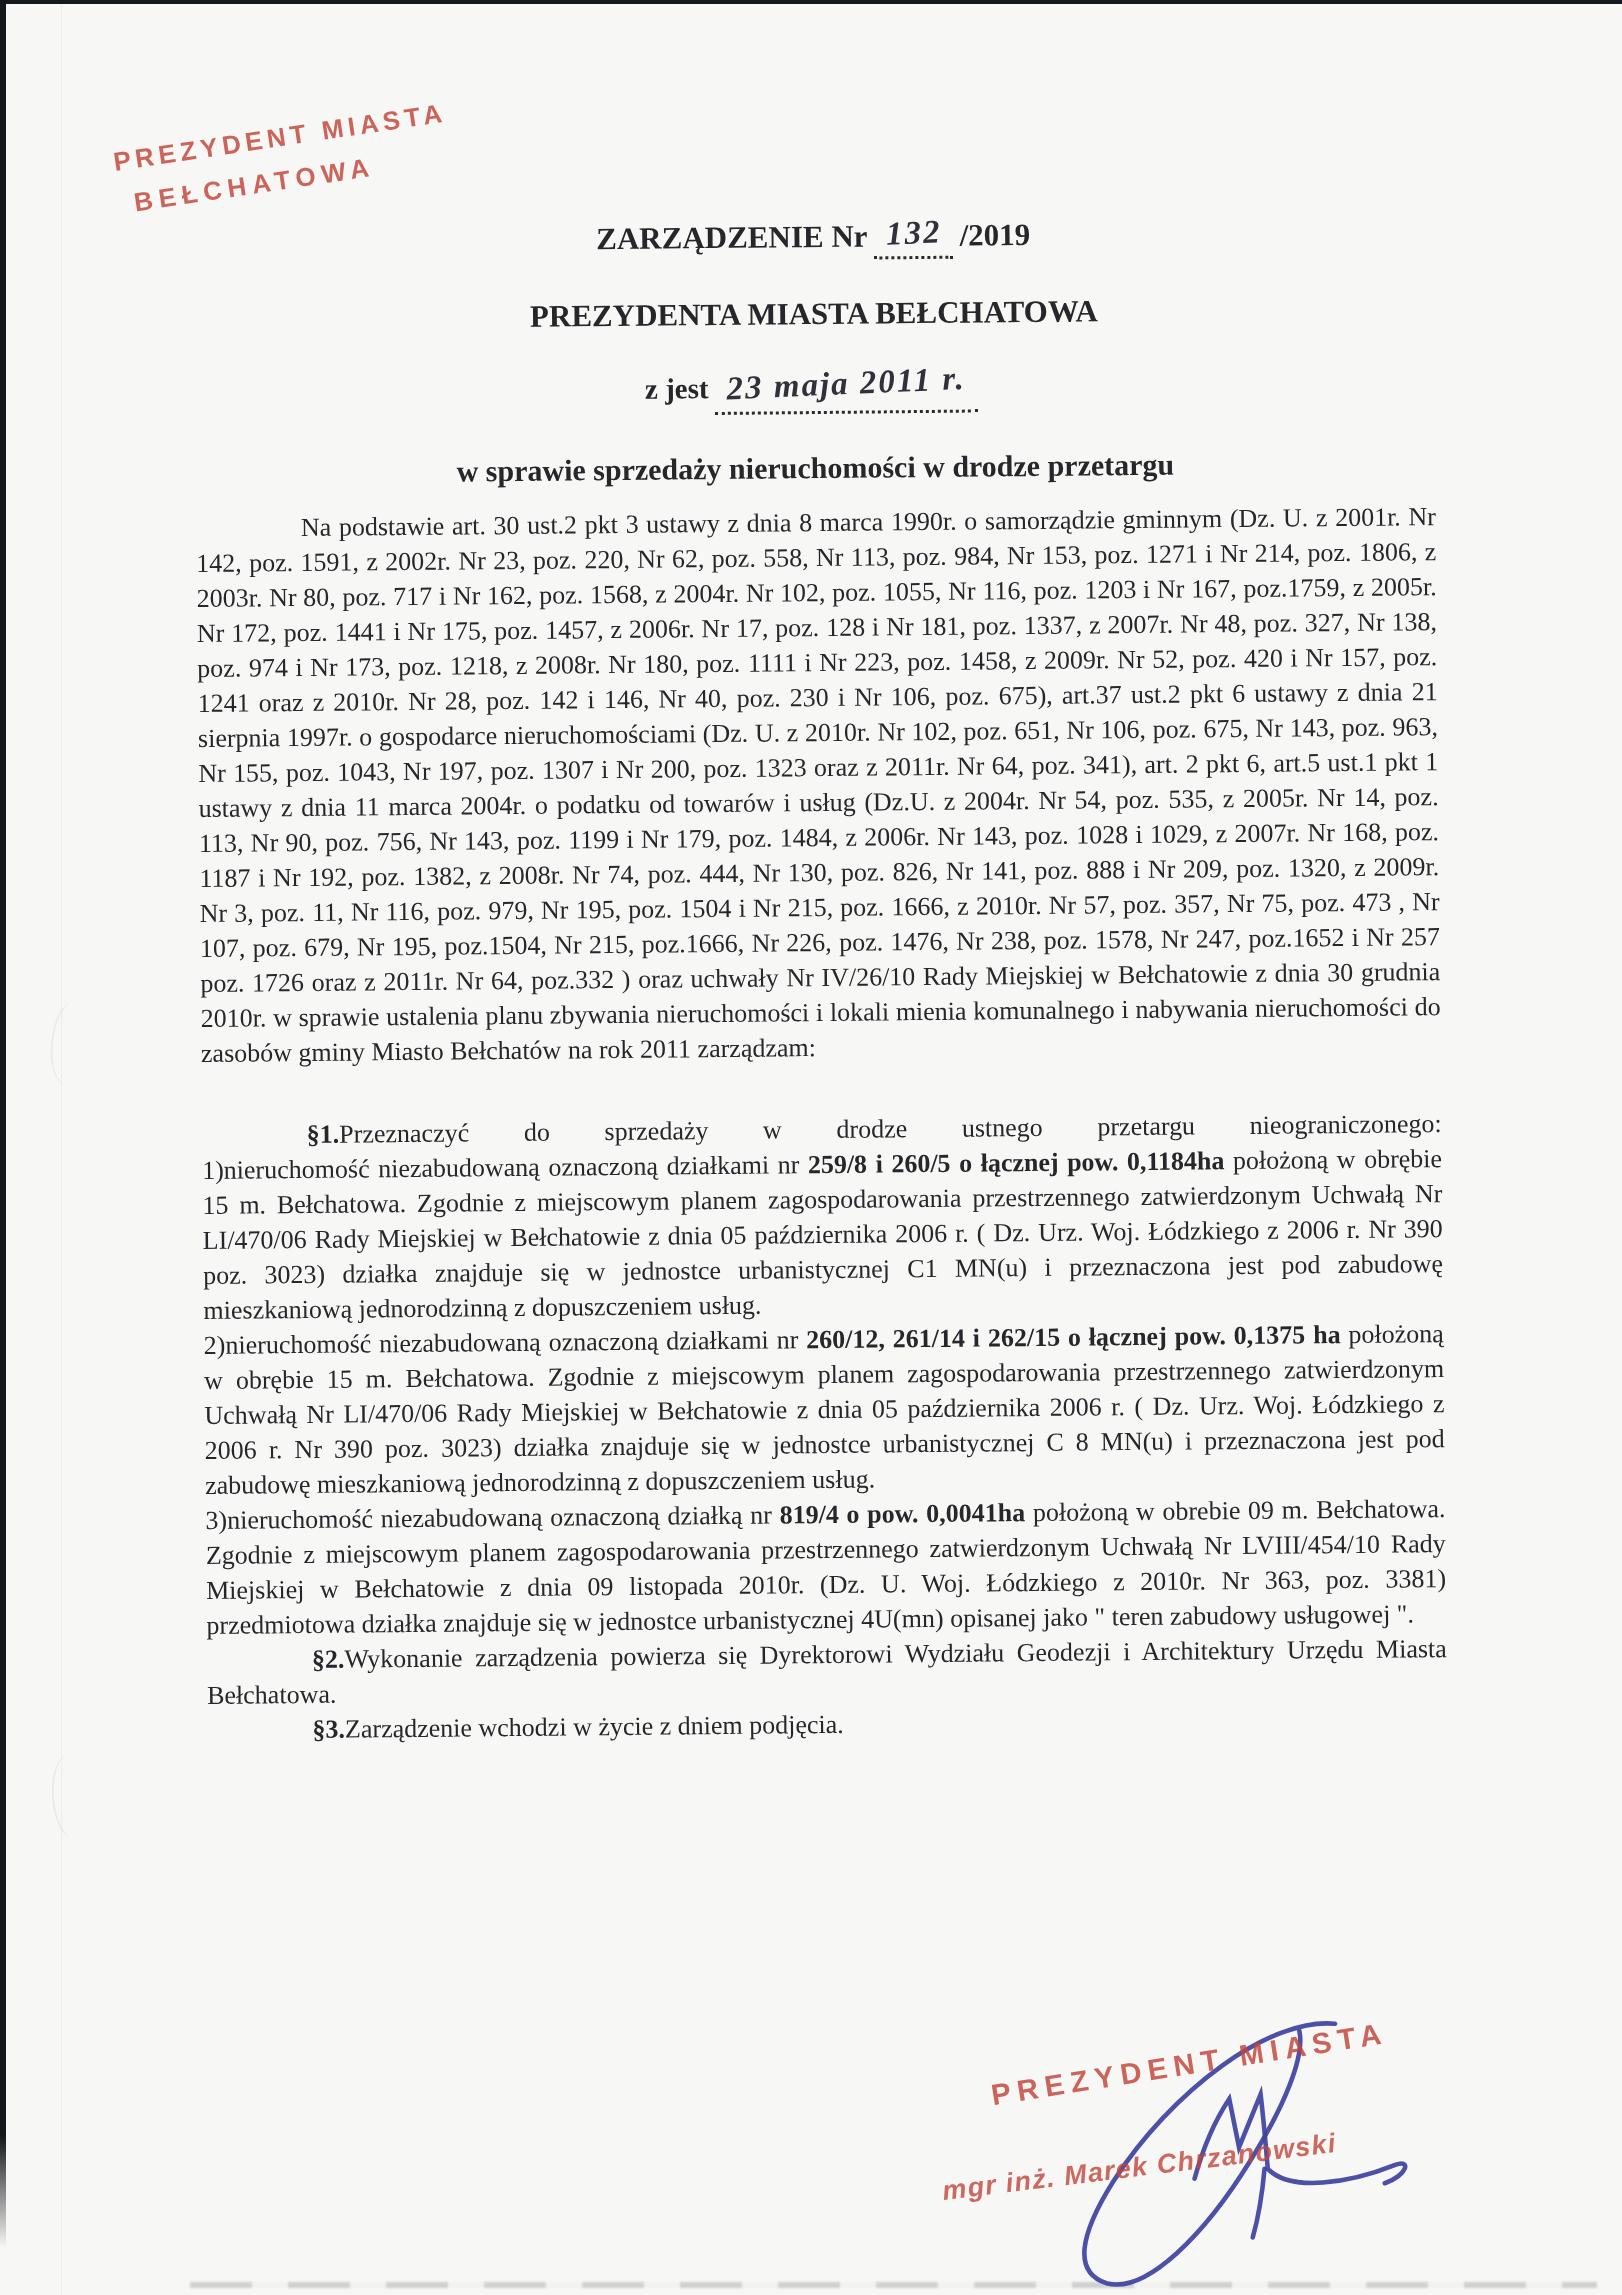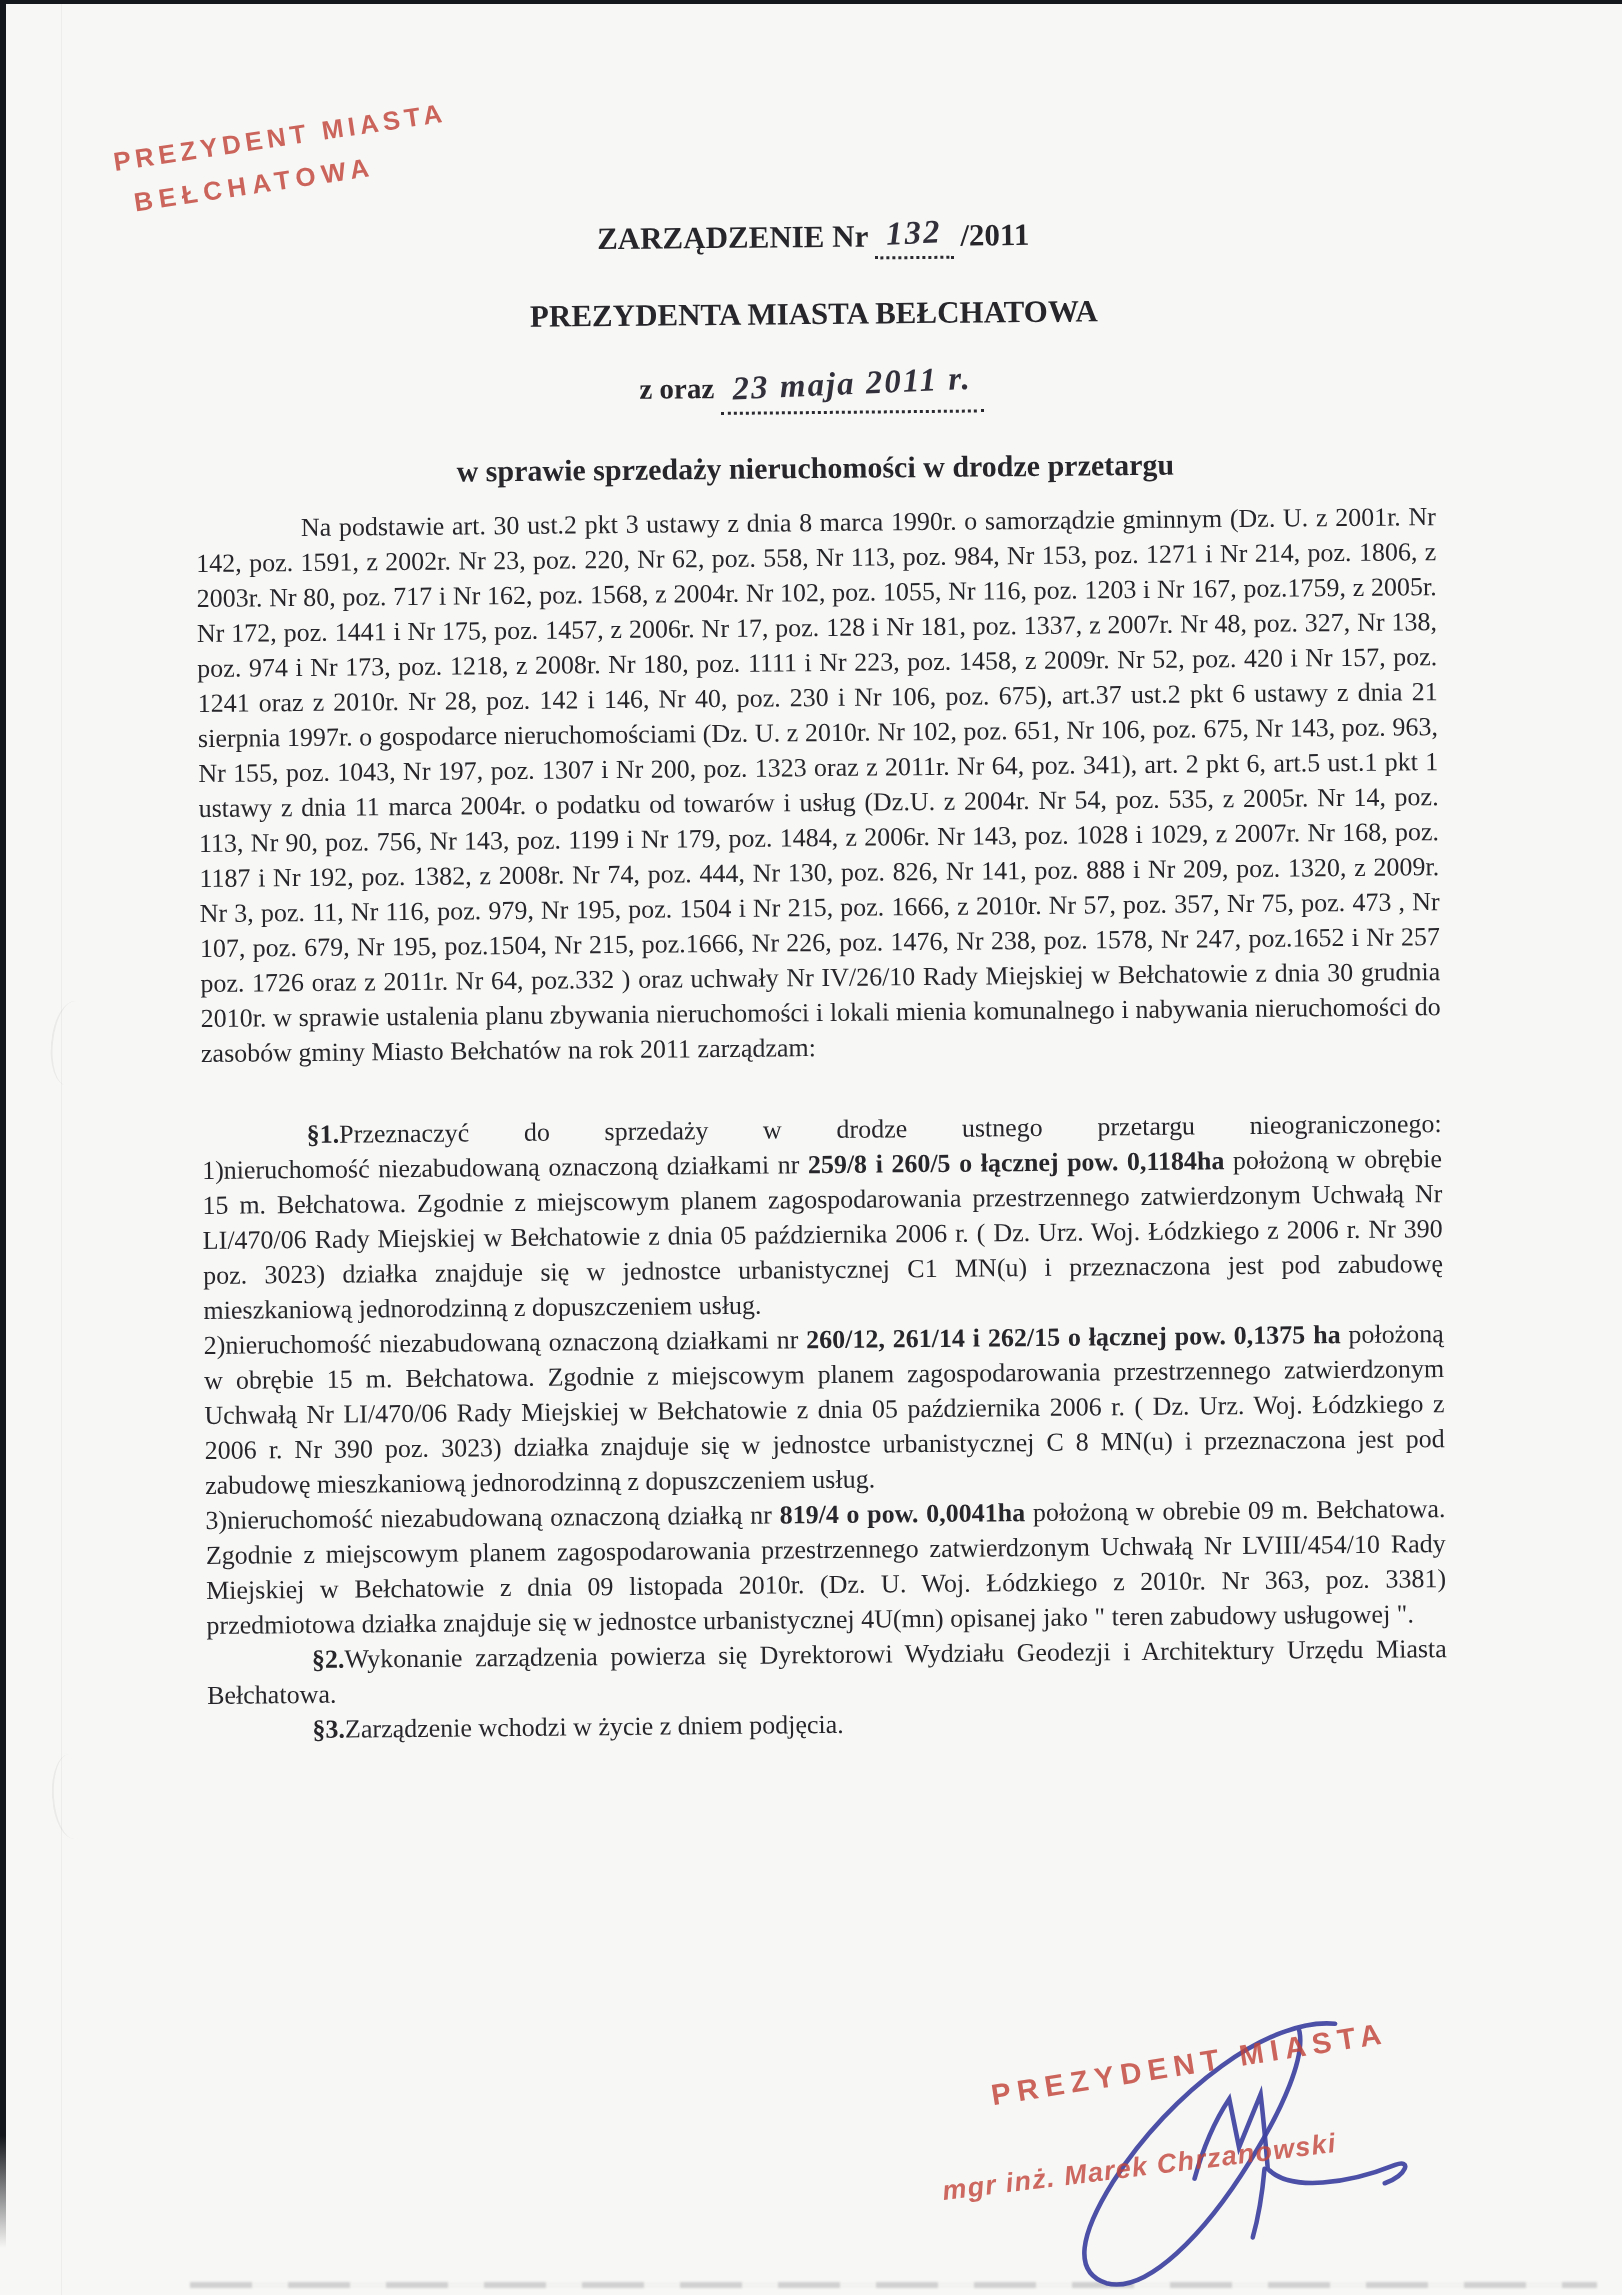--- a/index.html
+++ b/index.html
@@ -73,25 +73,25 @@
 <div class="arc-mark arc-2"></div>
 <div class="smudge"></div>
 
 <div class="stamp stamp-top">
   <div class="l1">PREZYDENT MIASTA</div>
   <div class="l2">BEŁCHATOWA</div>
 </div>
 
 <div class="content">
 
-  <p class="doc-title"><span>ZARZĄDZENIE Nr</span><span class="fill"><span class="hand">132</span></span><span>/2011</span></p>
+  <p class="doc-title"><span>ZARZĄDZENIE Nr</span><span class="fill"><span class="hand">132</span></span><span>/2019</span></p>
 
   <p class="doc-subtitle">PREZYDENTA MIASTA BEŁCHATOWA</p>
 
-  <p class="date-line"><span>z oraz</span><span class="fill"><span class="hand">23 maja 2011 r.</span></span></p>
+  <p class="date-line"><span>z jest</span><span class="fill"><span class="hand">23 maja 2011 r.</span></span></p>
 
   <p class="subject-line">w sprawie sprzedaży nieruchomości w drodze przetargu</p>
 
   <p class="body-text legal">Na podstawie art. 30 ust.2 pkt 3 ustawy z dnia 8 marca 1990r. o samorządzie gminnym (Dz. U. z 2001r. Nr 142, poz. 1591, z 2002r. Nr 23, poz. 220, Nr 62, poz. 558, Nr 113, poz. 984, Nr 153, poz. 1271 i Nr 214, poz. 1806, z 2003r. Nr 80, poz. 717 i Nr 162, poz. 1568, z 2004r. Nr 102, poz. 1055, Nr 116, poz. 1203 i Nr 167, poz.1759, z 2005r. Nr 172, poz. 1441 i Nr 175, poz. 1457, z 2006r. Nr 17, poz. 128 i Nr 181, poz. 1337, z 2007r. Nr 48, poz. 327, Nr 138, poz. 974 i Nr 173, poz. 1218, z 2008r. Nr 180, poz. 1111 i Nr 223, poz. 1458, z 2009r. Nr 52, poz. 420 i Nr 157, poz. 1241 oraz z 2010r. Nr 28, poz. 142 i 146, Nr 40, poz. 230 i Nr 106, poz. 675), art.37 ust.2 pkt 6 ustawy z dnia 21 sierpnia 1997r. o gospodarce nieruchomościami (Dz. U. z 2010r. Nr 102, poz. 651, Nr 106, poz. 675, Nr 143, poz. 963, Nr 155, poz. 1043, Nr 197, poz. 1307 i Nr 200, poz. 1323 oraz z 2011r. Nr 64, poz. 341), art. 2 pkt 6, art.5 ust.1 pkt 1 ustawy z dnia 11 marca 2004r. o podatku od towarów i usług (Dz.U. z 2004r. Nr 54, poz. 535, z 2005r. Nr 14, poz. 113, Nr 90, poz. 756, Nr 143, poz. 1199 i Nr 179, poz. 1484, z 2006r. Nr 143, poz. 1028 i 1029, z 2007r. Nr 168, poz. 1187 i Nr 192, poz. 1382, z 2008r. Nr 74, poz. 444, Nr 130, poz. 826, Nr 141, poz. 888 i Nr 209, poz. 1320, z 2009r. Nr 3, poz. 11, Nr 116, poz. 979, Nr 195, poz. 1504 i Nr 215, poz. 1666, z 2010r. Nr 57, poz. 357, Nr 75, poz. 473 , Nr 107, poz. 679, Nr 195, poz.1504, Nr 215, poz.1666, Nr 226, poz. 1476, Nr 238, poz. 1578, Nr 247, poz.1652 i Nr 257 poz. 1726 oraz z 2011r. Nr 64, poz.332 ) oraz uchwały Nr IV/26/10 Rady Miejskiej w Bełchatowie z dnia 30 grudnia 2010r. w sprawie ustalenia planu zbywania nieruchomości i lokali mienia komunalnego i nabywania nieruchomości do zasobów gminy Miasto Bełchatów na rok 2011 zarządzam:</p>
 
   <p class="body-text s1-intro"><span class="sec-marker">§1.</span><span>Przeznaczyć do sprzedaży w drodze ustnego przetargu nieograniczonego:</span></p>
 
   <p class="body-text item-par"><span>1)nieruchomość niezabudowaną oznaczoną działkami nr </span><b class="prop">259/8 i 260/5 o łącznej pow. 0,1184ha</b><span> położoną w obrębie 15 m. Bełchatowa. Zgodnie z miejscowym planem zagospodarowania przestrzennego zatwierdzonym Uchwałą Nr LI/470/06 Rady Miejskiej w Bełchatowie z dnia 05 października 2006 r. ( Dz. Urz. Woj. Łódzkiego z 2006 r. Nr 390 poz. 3023) działka znajduje się w jednostce urbanistycznej C1 MN(u) i przeznaczona jest pod zabudowę mieszkaniową jednorodzinną z dopuszczeniem usług.</span></p>
 
   <p class="body-text item-par"><span>2)nieruchomość niezabudowaną oznaczoną działkami nr </span><b class="prop">260/12, 261/14 i 262/15 o łącznej pow. 0,1375 ha</b><span> położoną w obrębie 15 m. Bełchatowa. Zgodnie z miejscowym planem zagospodarowania przestrzennego zatwierdzonym Uchwałą Nr LI/470/06 Rady Miejskiej w Bełchatowie z dnia 05 października 2006 r. ( Dz. Urz. Woj. Łódzkiego z 2006 r. Nr 390 poz. 3023) działka znajduje się w jednostce urbanistycznej C 8 MN(u) i przeznaczona jest pod zabudowę mieszkaniową jednorodzinną z dopuszczeniem usług.</span></p>

